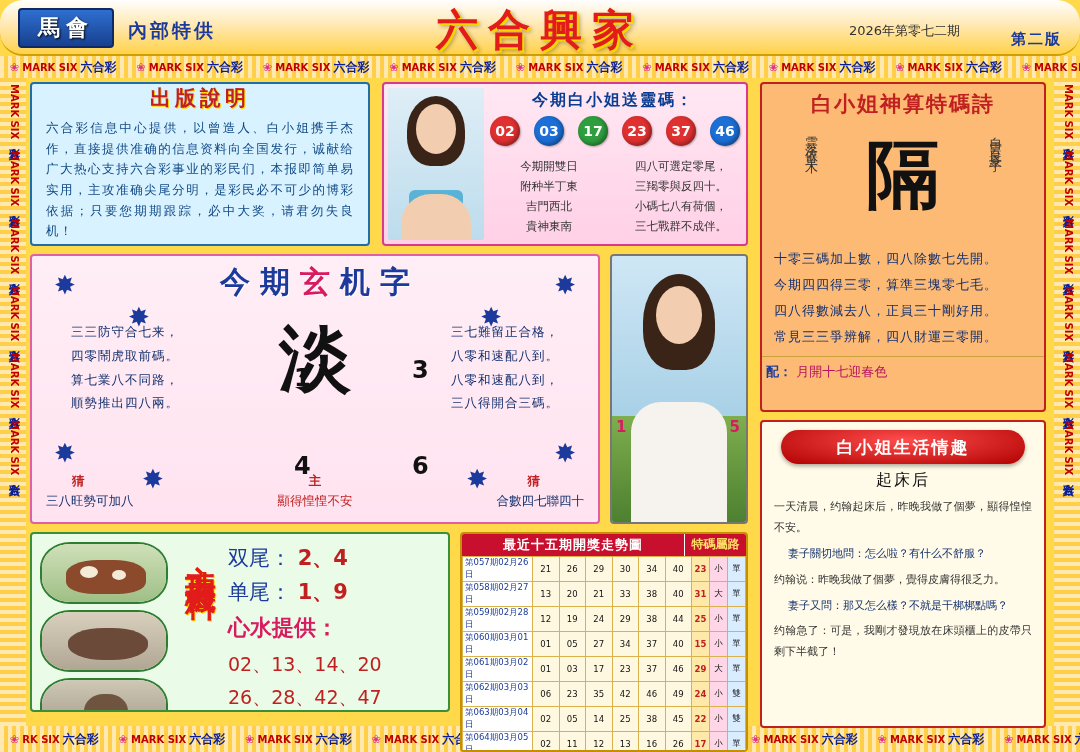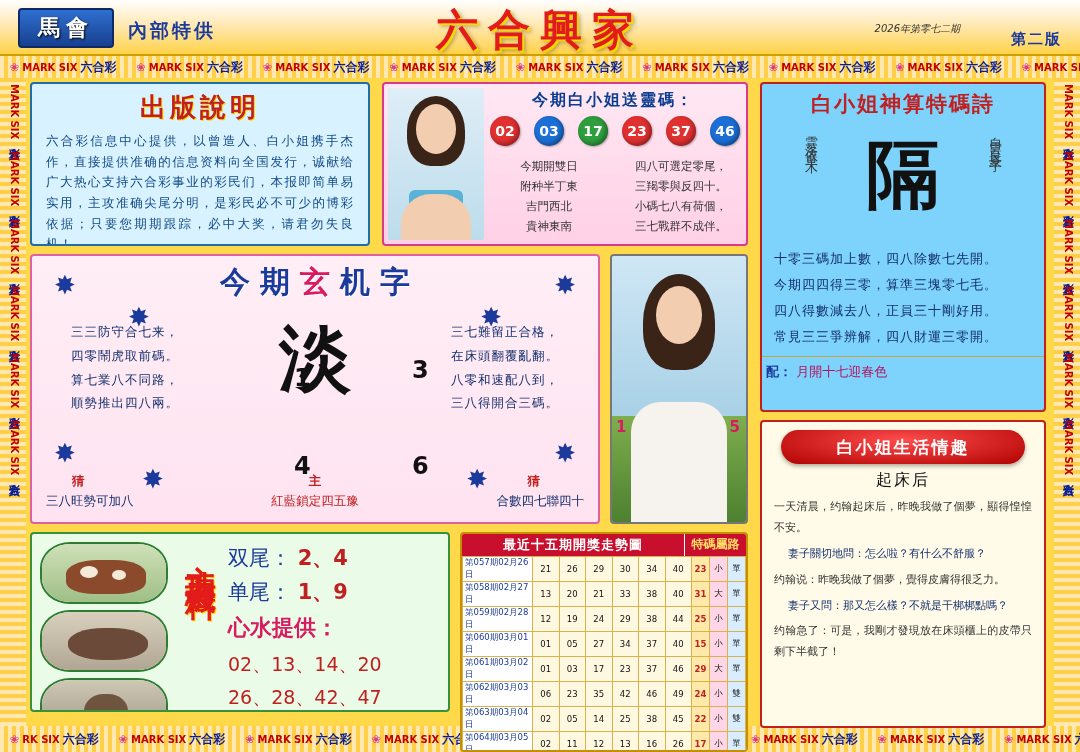--- a/index.html
+++ b/index.html
@@ -46,52 +46,53 @@
             display:flex; flex-direction:column; align-items:center; }
   .vitem { writing-mode:vertical-rl; font-size:10px; font-weight:bold; color:#c00000;
            padding:6px 0; }
   .vitem .cn { color:#0a1e96; font-size:11px; }
 
   
   #masthead {
     position:absolute; top:0; left:0; right:0; height:56px;
     background:linear-gradient(180deg,#ffffff 0%, #ffe9b5 45%, #ffd24a 100%);
     border-bottom:2px solid #d1a000;
+    border-radius:23px;
   }
   #logo-badge {
     position:absolute; left:18px; top:8px; width:96px; height:40px;
     background:linear-gradient(180deg,#2f6fd0,#17408f);
     border:2px solid #0d2a66; border-radius:4px;
     color:#fff; font-size:22px; font-weight:bold;
     display:flex; align-items:center; justify-content:center; letter-spacing:6px;
     text-shadow:1px 1px 2px #000;
   }
   #mast-sub { position:absolute; left:128px; top:18px; font-size:19px; font-weight:bold;
               color:#1b3a9b; letter-spacing:3px; }
   #mast-title {
     position:absolute; left:50%; transform:translateX(-50%); top:2px;
     font-family:"DejaVu Serif","Liberation Serif",serif;
     font-size:42px; font-weight:bold; letter-spacing:10px;
     color:#e21b1b; text-shadow:2px 2px 0 #ffd700, 3px 3px 4px rgba(0,0,0,.35);
   }
-  #mast-issue { position:absolute; right:120px; top:22px; font-size:10px; color:#333;font-style:italic; }
+  #mast-issue { position:absolute; right:120px; top:22px; font-size:13px; color:#333; }
   #mast-edition { position:absolute; right:18px; top:30px; font-size:15px; font-weight:bold;
                   color:#1b3a9b; letter-spacing:2px; }
 
   
   #content { position:absolute; left:30px; top:82px; right:30px; bottom:30px; }
 
   .panel { position:absolute; border:2px solid #555; border-radius:4px; overflow:hidden; }
 
   
   #pub-note { left:0; top:0; width:340px; height:164px; background:#d9f2ff;
               border:2px solid #1f6ea8; }
   #pub-note .title {
-    text-align:center; margin-top:6px;
-    font-size:26px; font-weight:bold; color:#c02020; letter-spacing:4px;
+    text-align:center; 
+    font-size:21px; font-weight:bold; color:#c02020; letter-spacing:4px;
     text-shadow:1px 1px 0 #ffd700;
   }
   #pub-note .title-wrap { display:flex; justify-content:center; align-items:center; gap:6px; }
   #pub-note .body { padding:6px 14px 0; font-size:12.5px; line-height:1.65;
                     color:#104a86; text-align:justify; letter-spacing:1px; }
 
   
   #lucky { left:352px; top:0; width:366px; height:164px;
            background:linear-gradient(180deg,#ffe8f3,#ffd0e6);
            border:2px solid #d83b8e; }
@@ -102,21 +103,21 @@
   .balls { position:absolute; left:106px; top:32px; right:6px;
            display:flex; justify-content:space-between; }
   .ball { width:30px; height:30px; border-radius:50%; color:#fff; font-size:14px;
           font-weight:bold; display:flex; align-items:center; justify-content:center;
           box-shadow:inset -2px -2px 4px rgba(0,0,0,.35), 1px 1px 2px rgba(0,0,0,.3); }
   .poem { position:absolute; left:106px; top:72px; right:6px; display:flex; gap:14px;
           font-size:11.5px; color:#333; line-height:1.75; }
   .poem .col { flex:1; text-align:center; }
 
   
-  #fortune { left:730px; top:0; width:286px; height:330px; background:#7dd3fc;
+  #fortune { left:730px; top:0; width:286px; height:330px; background:#fdba74;
              border:2px solid #c02020; }
   #fortune .hdr { text-align:center; font-size:21px; font-weight:bold; color:#c02020;
                   letter-spacing:2px; padding:6px 0 2px; }
   #bigchar-wrap { position:relative; height:120px; }
   #bigchar { position:absolute; left:50%; top:6px; transform:translateX(-50%);
              font-family:"DejaVu Serif","Liberation Serif",serif;
              font-size:74px; font-weight:bold; color:#111; }
   #bc-left { position:absolute; left:40px; top:6px; writing-mode:vertical-rl;
              font-size:13px; letter-spacing:6px; color:#333; }
   #bc-right { position:absolute; right:40px; top:6px; writing-mode:vertical-rl;
@@ -434,37 +435,37 @@
       <div class="star" style="right:110px; bottom:28px;">✸</div>
 
       <div class="side" id="xj-left">
           <div>三三防守合七来，</div>
           <div>四零鬧虎取前碼。</div>
           <div>算七業八不同路，</div>
           <div>順勢推出四八兩。</div>
         </div>
       <div class="side" id="xj-right">
           <div>三七難留正合格，</div>
-          <div>在床頭翻覆亂翻。</div>
+          <div>八零和速配八到。</div>
           <div>八零和速配八到，</div>
           <div>三八得開合三碼。</div>
         </div>
 
       <div class="center">
         <div class="bigword">淡</div>
       </div>
       <div class="num" style="left:262px; top:108px;">1</div>
       <div class="num" style="left:380px; top:100px;">3</div>
       <div class="num" style="left:262px; top:196px;">4</div>
       <div class="num" style="left:380px; top:196px;">6</div>
 
       <div style="position:absolute; left:50%; transform:translateX(-50%); bottom:32px; font-size:12.5px; color:#14306e;">
         <span style="color:#c02020;font-weight:bold;">主</span>
       </div>
-      <div style="position:absolute; left:50%; transform:translateX(-50%); bottom:12px; font-size:12.5px; color:#c02020;">紅藍鎖定四五豫</div>
+      <div style="position:absolute; left:50%; transform:translateX(-50%); bottom:12px; font-size:12.5px; color:#c02020;">顯得惶惶不安</div>
 
       <div style="position:absolute; left:40px; bottom:32px; font-size:12.5px; color:#c02020; font-weight:bold;">猜</div>
       <div style="position:absolute; left:14px; bottom:12px; font-size:12.5px; color:#14306e;">三八旺勢可加八</div>
       <div style="position:absolute; right:58px; bottom:32px; font-size:12.5px; color:#c02020; font-weight:bold;">猜</div>
       <div style="position:absolute; right:14px; bottom:12px; font-size:12.5px; color:#14306e;">合數四七聯四十</div>
     </div>
 
     <div class="panel" id="girl2">
       <div class="ph">
         <div class="sky"></div>

